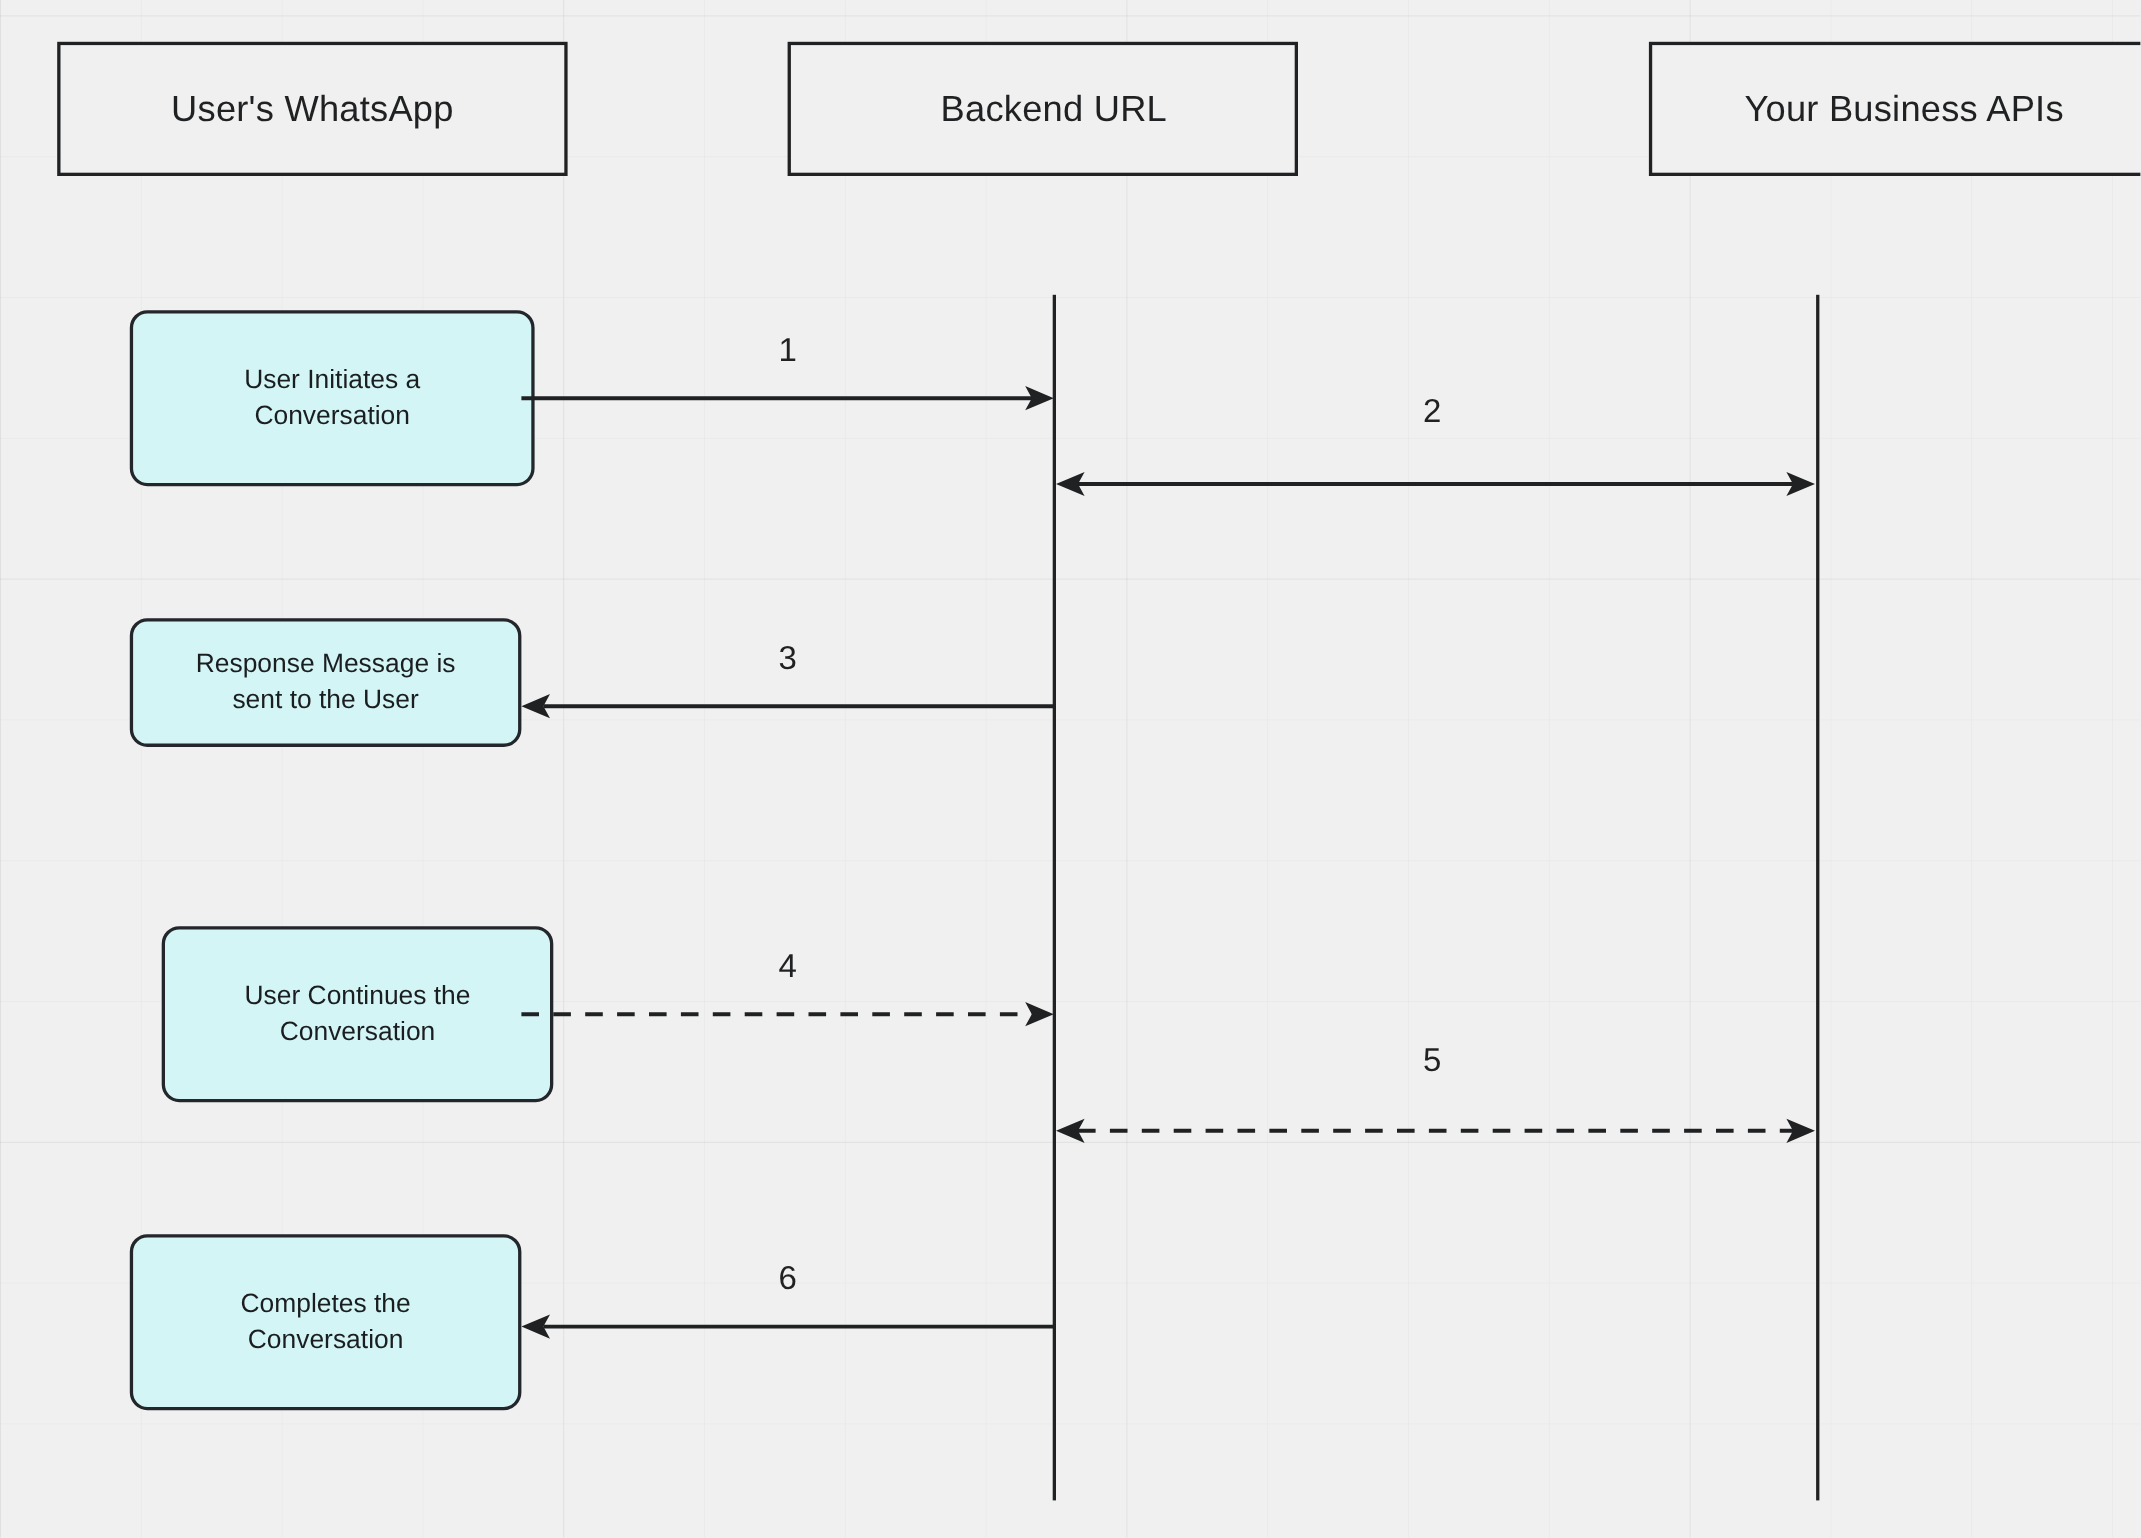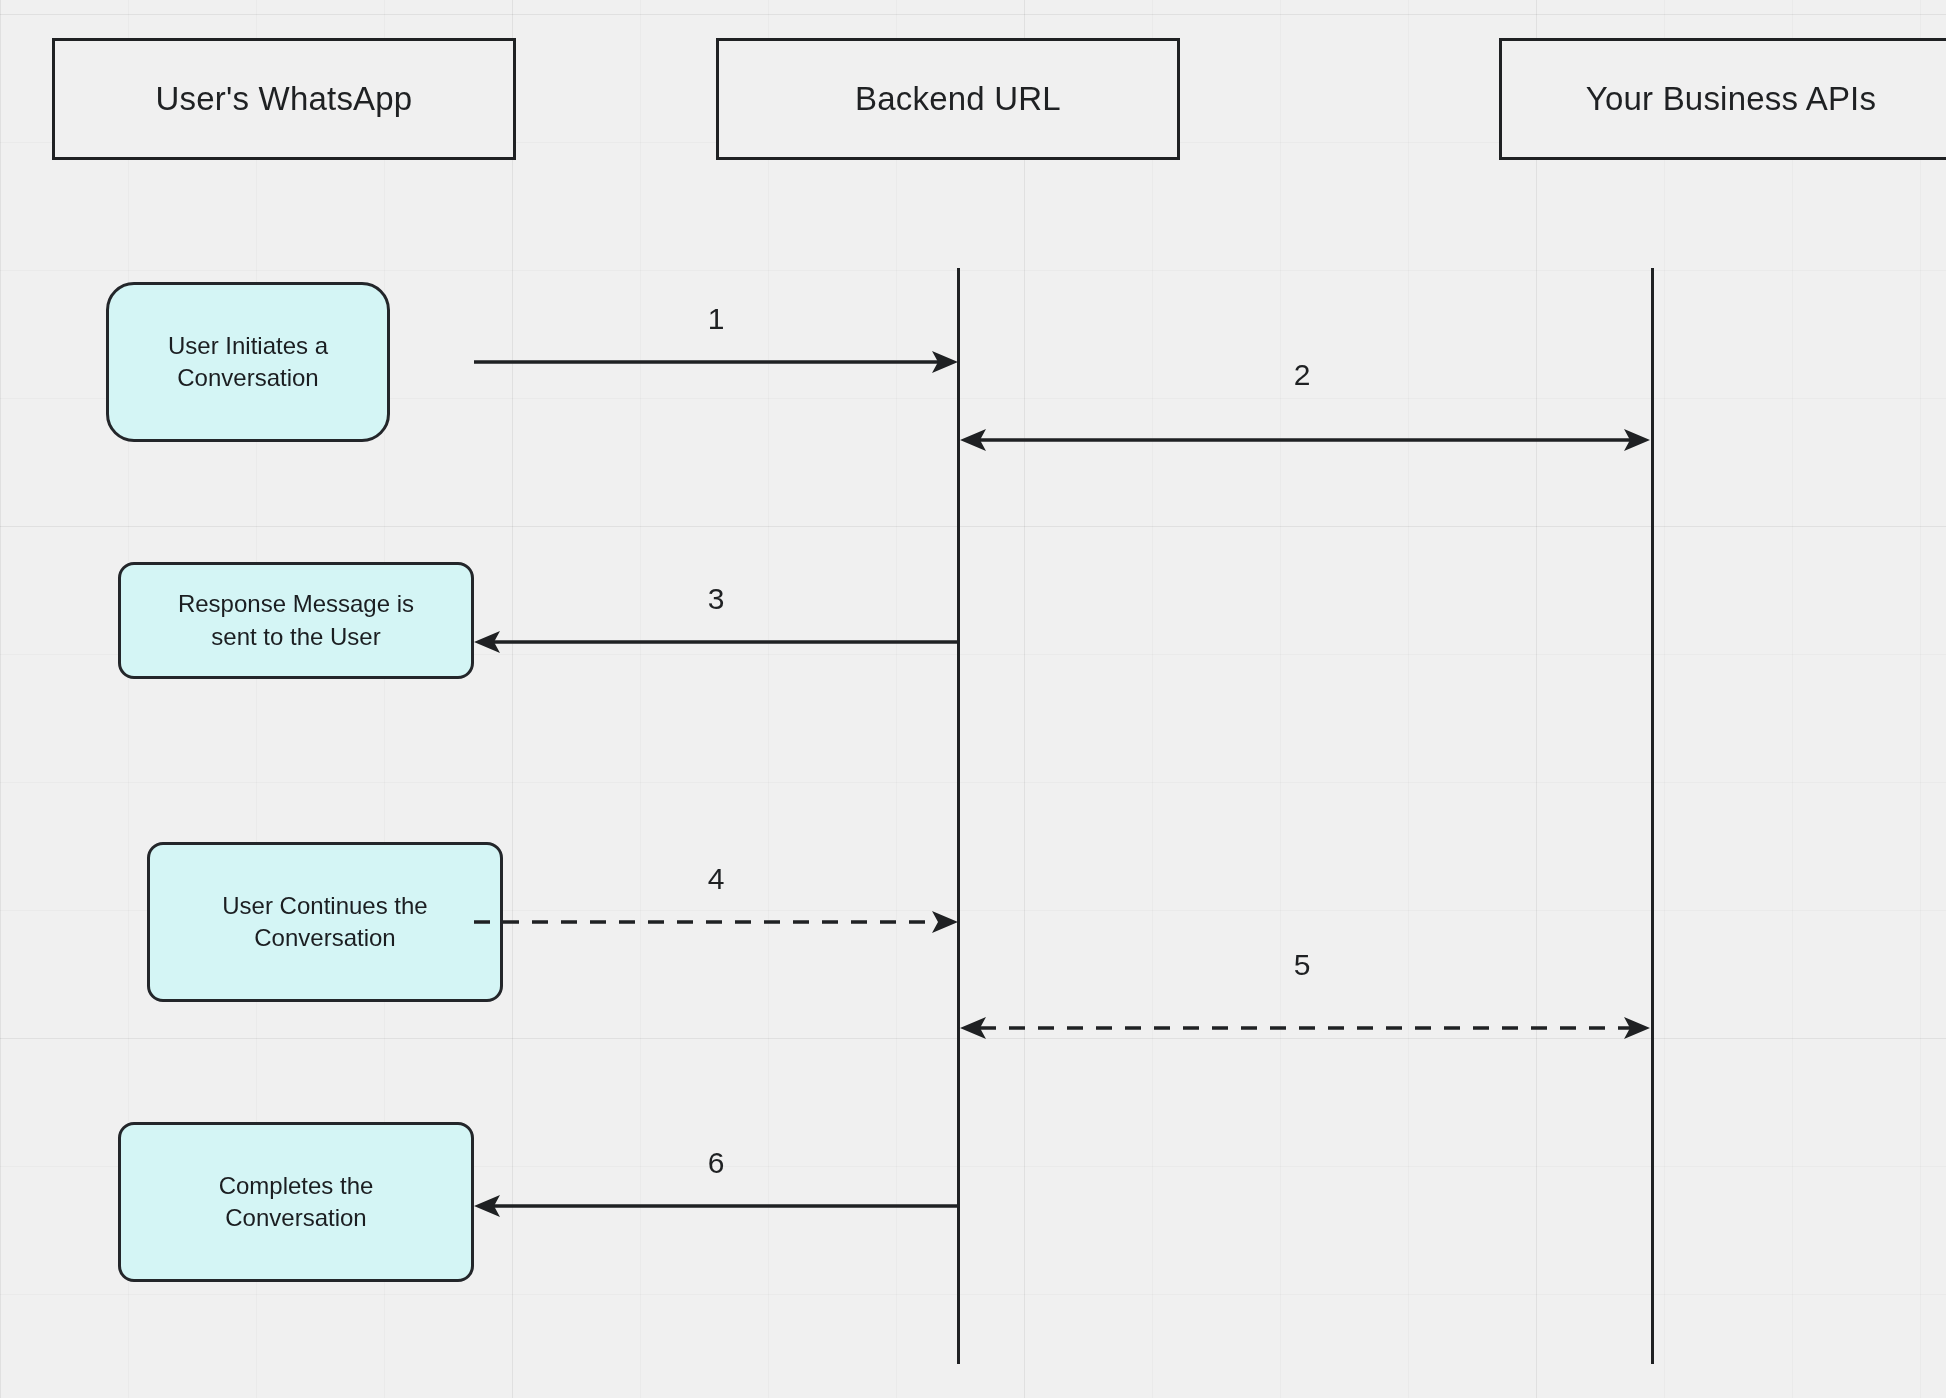--- a/index.html
+++ b/index.html
@@ -100,21 +100,21 @@
     <span>Backend URL</span>
   </div>
 
   <div class="participant" style="left:1499px; top:38px; width:464px; height:122px;">
     <span>Your Business APIs</span>
   </div>
 
   <div class="lifeline" style="left:957px; top:268px; height:1096px;"></div>
   <div class="lifeline" style="left:1651px; top:268px; height:1096px;"></div>
 
-  <div class="note" style="left:106px; top:282px; width:284px; height:160px;border-radius:28px;">
+  <div class="note" style="left:118px; top:282px; width:368px; height:160px;">
     <div>
       <span>User Initiates a</span>
       <span>Conversation</span>
     </div>
   </div>
 
   <div class="note" style="left:118px; top:562px; width:356px; height:117px;">
     <div>
       <span>Response Message is</span>
       <span>sent to the User</span>

